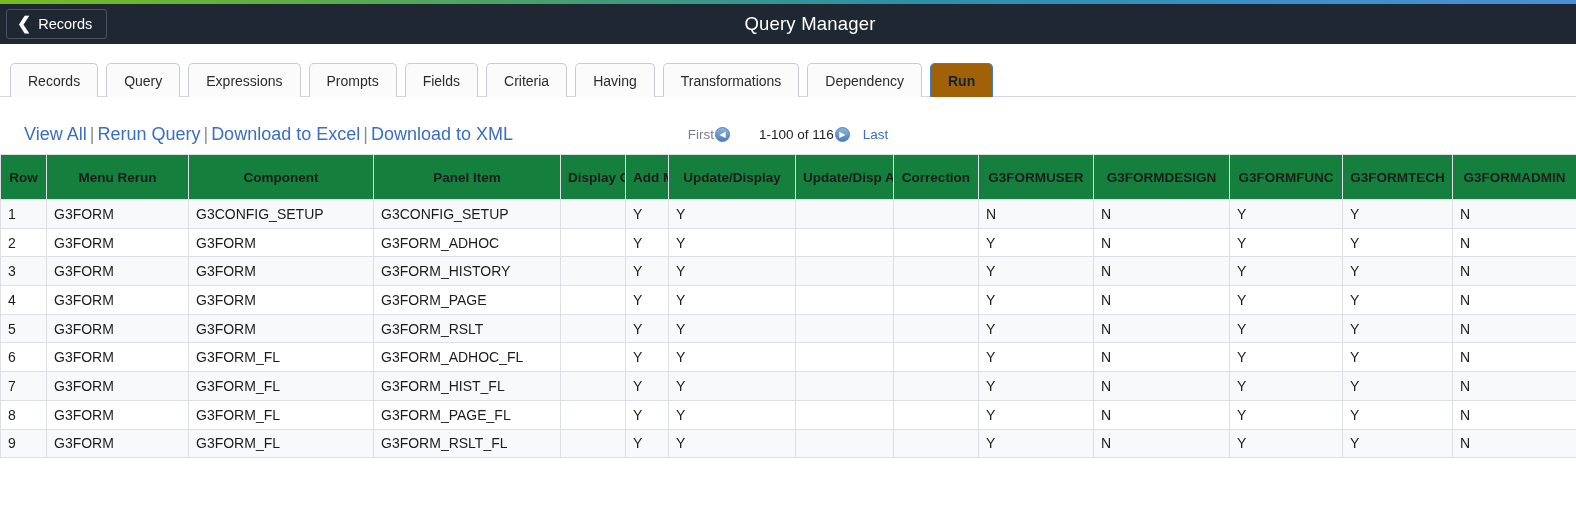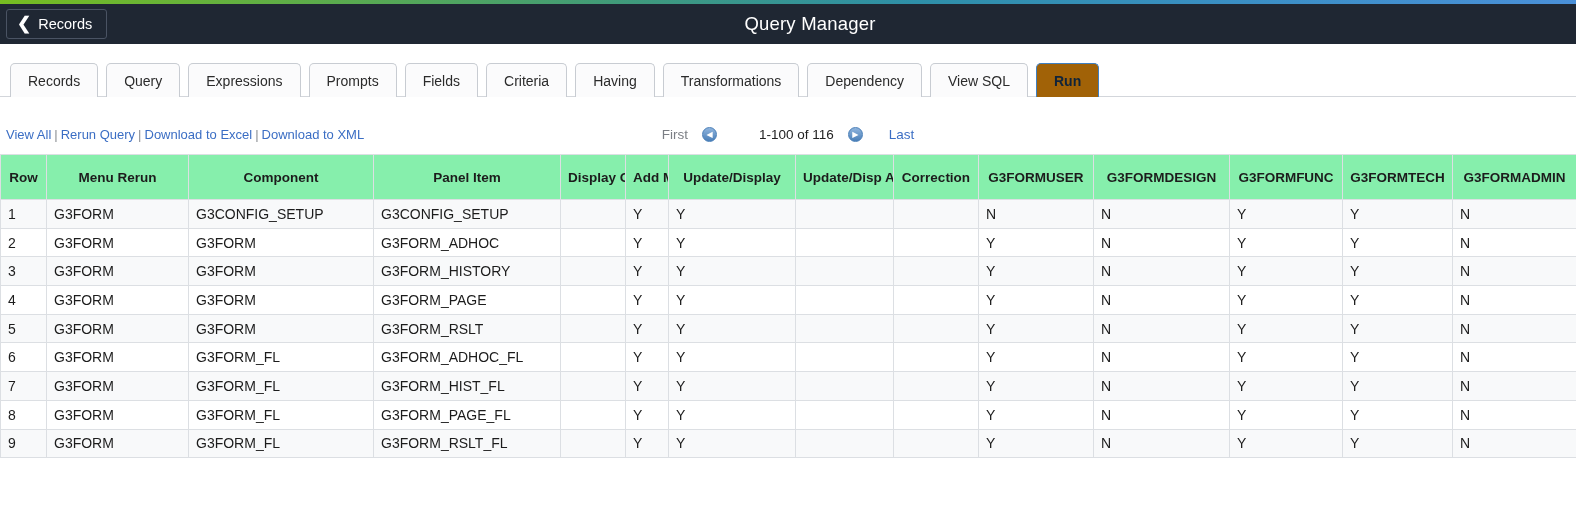--- a/index.html
+++ b/index.html
@@ -103,39 +103,39 @@
 
   
   .toolrow {
     position: relative;
     height: 39px;
     margin-top: 18px;
     display: flex;
     align-items: center;
   }
   .links {
-    padding-left: 6px;
-    font-size: 13px;
+    padding-left: 24px;
+    font-size: 18px;
     color: #777a7f;
     white-space: nowrap;
   }
   .links a {
     color: #3b6ec4;
     text-decoration: none;
     cursor: pointer;
   }
   .links .sep { color: #8b8e93; padding: 0 3px; }
 
   .pager {
     position: absolute;
     left: 0; right: 0;
     display: flex;
     align-items: center;
     justify-content: center;
-    gap: 14px;
+    gap: 1px;
     font-size: 13.5px;
     pointer-events: none;
   }
   .pager > * { pointer-events: auto; }
   .pg-first { color: #7b7e84; }
   .pg-last  { color: #3b6ec4; cursor: pointer; padding-left: 12px; }
   .pg-count { color: #222; margin-left: 28px; }
   .pg-arrow {
     width: 15px; height: 15px;
     border-radius: 50%;
@@ -158,21 +158,21 @@
     font-size: 14px;
     color: #1c1c1c;
   }
   table.grid th, table.grid td {
     border: 1px solid #dcdfe3;
     padding: 4px 7px;
     overflow: hidden;
     white-space: nowrap;
   }
   table.grid th {
-    background: #86efac;
+    background: #15803d;
     font-weight: bold;
     height: 45px;
     vertical-align: middle;
     text-align: center;
     font-size: 13.5px;
     line-height: 15px;
   }
   table.grid td {
     height: 28.7px;
     vertical-align: middle;
@@ -216,23 +216,20 @@
       <span>Criteria</span>
     </div>
     <div class="tab">
       <span>Having</span>
     </div>
     <div class="tab">
       <span>Transformations</span>
     </div>
     <div class="tab">
       <span>Dependency</span>
-    </div>
-    <div class="tab">
-      <span>View SQL</span>
     </div>
     <div class="tab active">
       <span>Run</span>
     </div>
   </div>
 
 <div class="toolrow">
   <div class="links" id="actionlinks"><a>View All</a><span class="sep">|</span><a>Rerun Query</a><span class="sep">|</span><a>Download to Excel</a><span class="sep">|</span><a>Download to XML</a></div>
   <div class="pager">
     <span class="pg-first">First</span>

